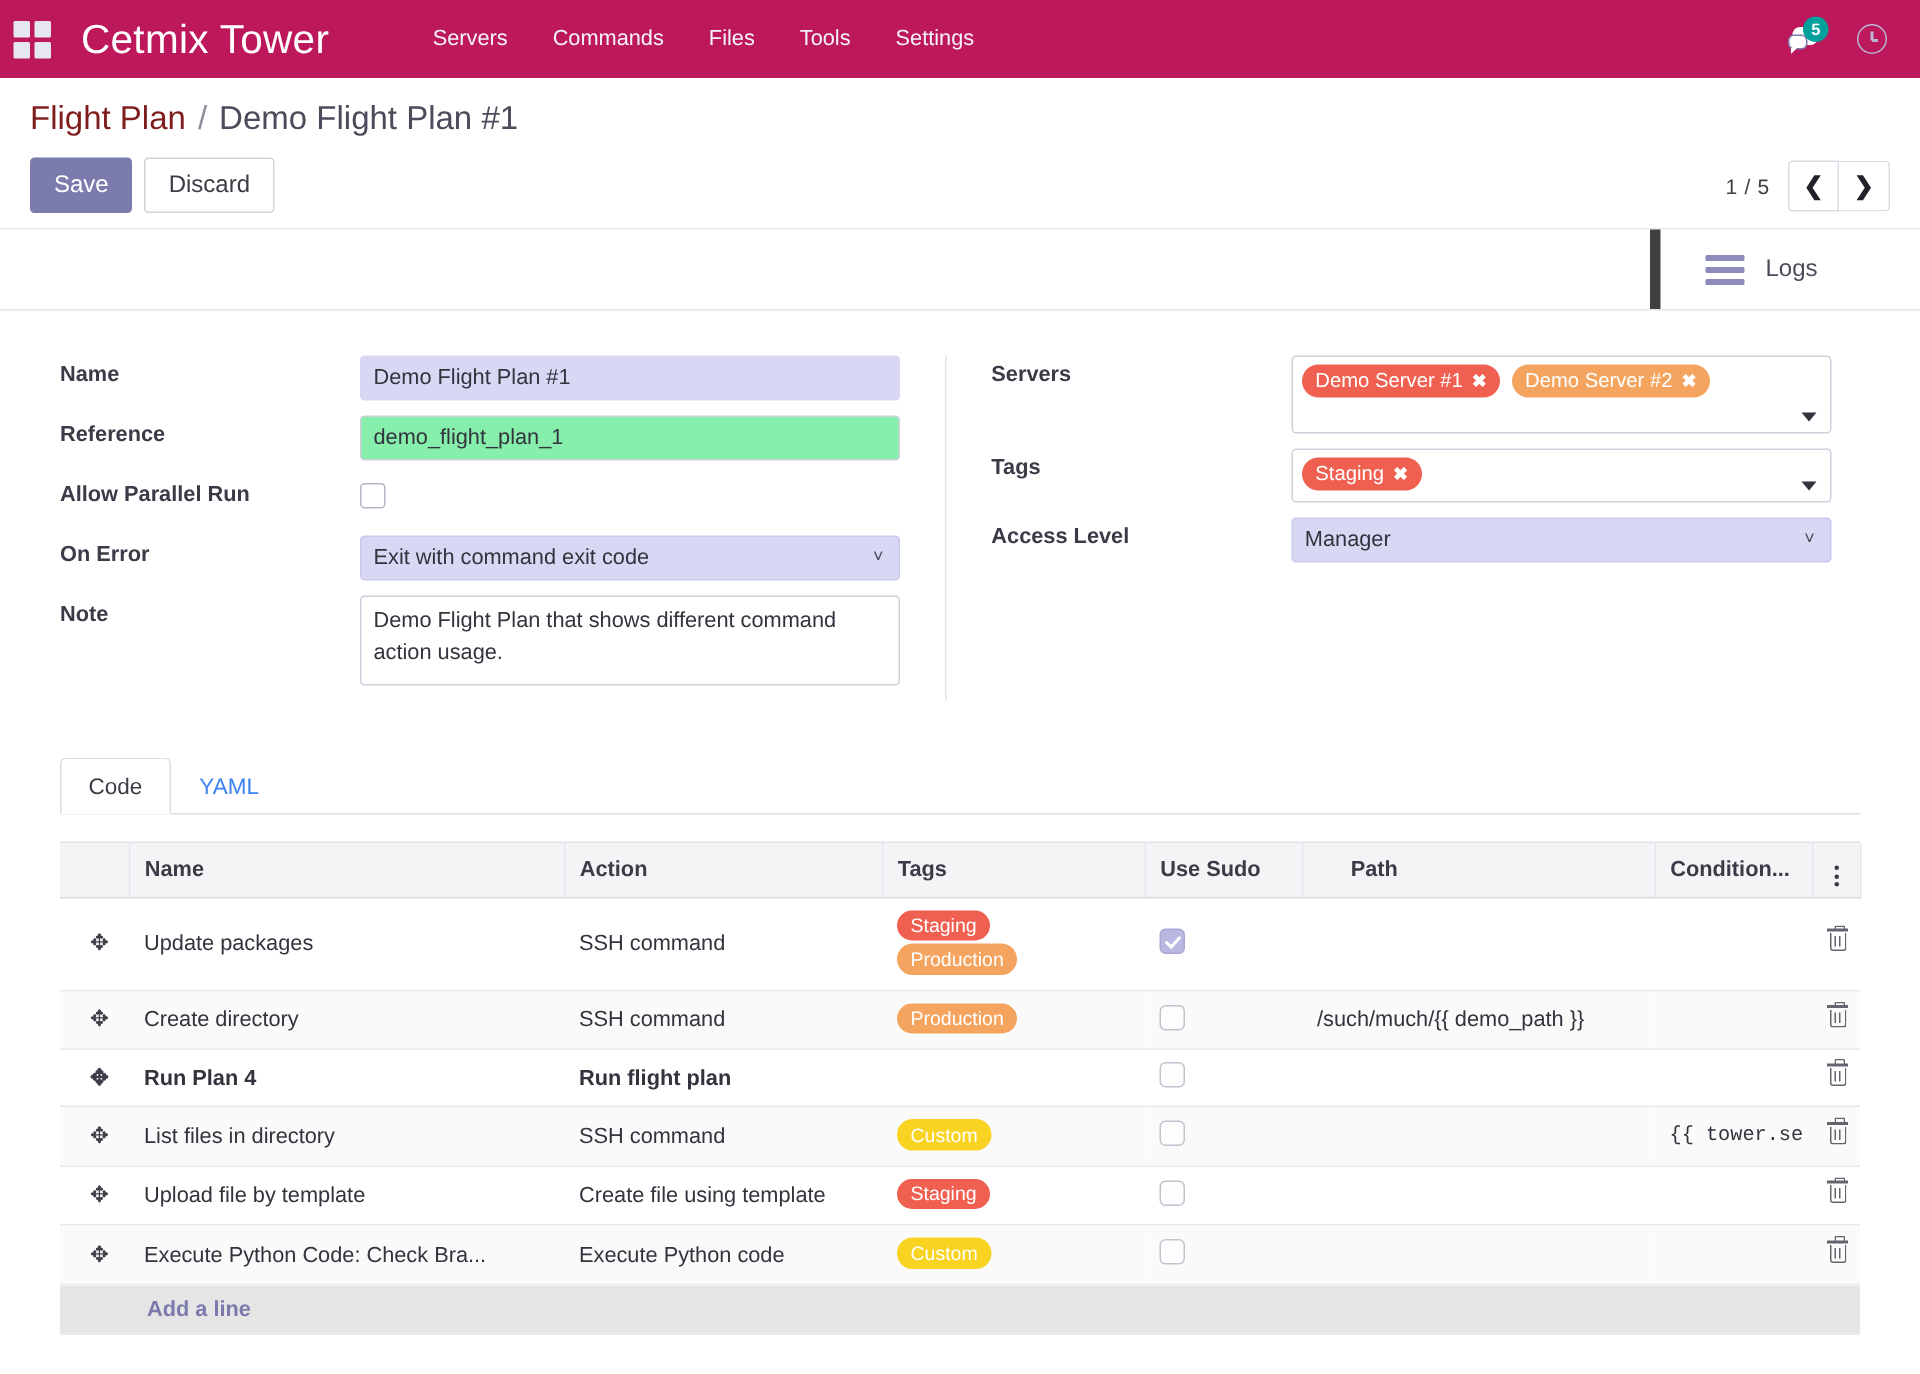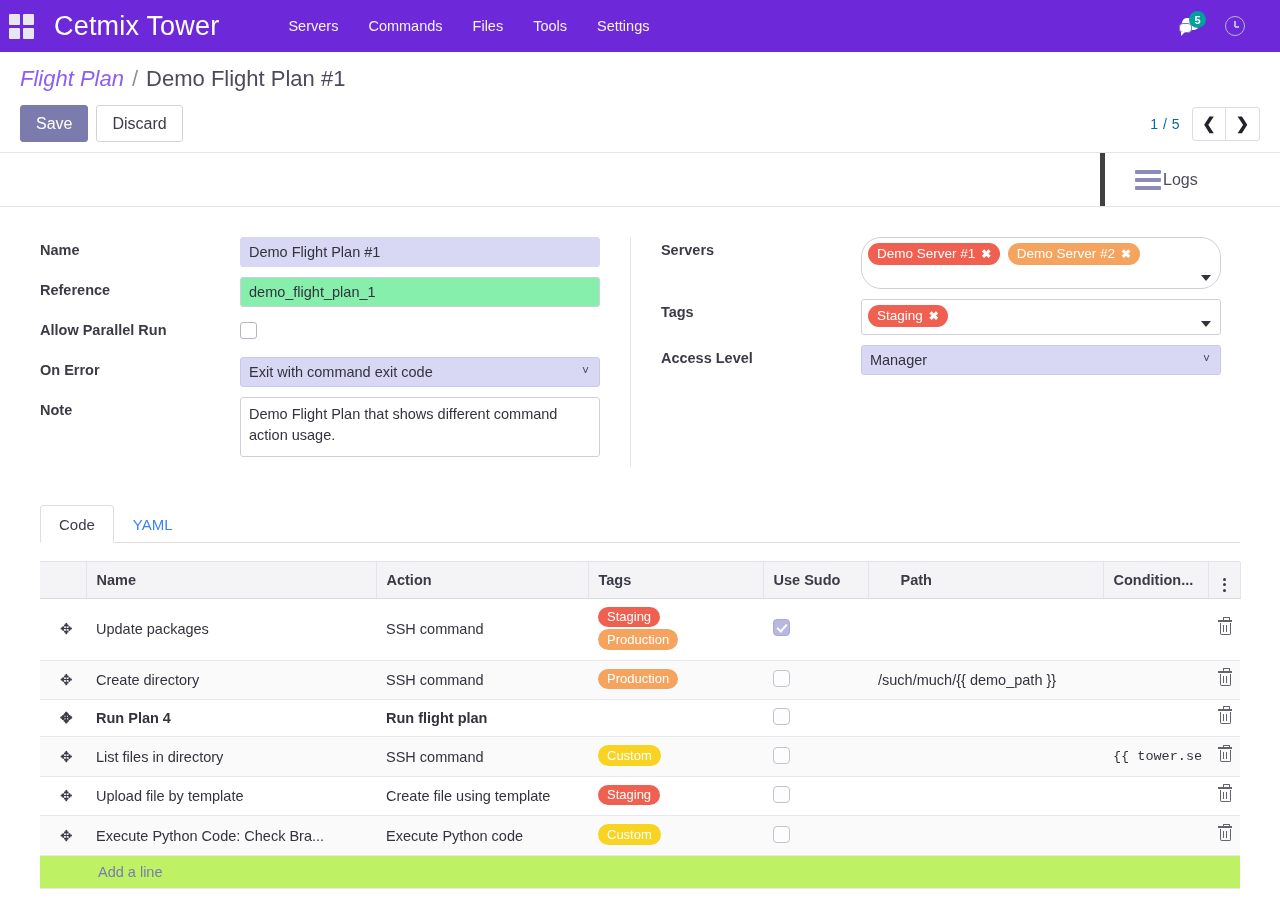--- a/index.html
+++ b/index.html
@@ -8,24 +8,24 @@
     width: 1280px; height: 916px;
     background: #ffffff;
     font-family: "Liberation Sans", sans-serif;
     color: #374151;
     overflow: hidden;
   }
 
   
   .navbar {
     height: 52px;
-    background: #6d28d9;
+    background: #be185d;
     display: flex;
     align-items: center;
-    padding: 0 23px 0 8px;
+    padding: 0 10px 0 8px;
     color: #ffffff;
     position: relative;
   }
   .apps-grid {
     width: 26px; height: 26px;
     display: grid;
     grid-template-columns: 11px 11px;
     grid-template-rows: 11px 11px;
     gap: 3px;
     align-content: center;
@@ -172,23 +172,22 @@
     background: #ffffff;
     position: relative;
   }
   .breadcrumb {
     font-size: 22px;
     color: #4b4b5c;
     display: flex; align-items: baseline;
     gap: 8px;
   }
   .breadcrumb .crumb-link {
-    color: #8b5cf6;
-    cursor: pointer;
-    font-style: italic;
+    color: #7f1d1d;
+    cursor: pointer;
   }
   .breadcrumb .crumb-sep { color: #8f8f9c; }
   .breadcrumb .crumb-current { color: #4b4b5c; }
   .cp-row {
     display: flex; align-items: center;
     margin-top: 13px;
   }
   .btn {
     font-family: "Liberation Sans", sans-serif;
     font-size: 16px;
@@ -206,21 +205,21 @@
     background: #ffffff;
     border: 1px solid #d2d2dc;
     color: #3c3c46;
     margin-left: 8px;
   }
   .pager {
     margin-left: auto;
     display: flex; align-items: center;
     gap: 12px;
   }
-  .pager-count { font-size: 14px; color: #0369a1; letter-spacing: .5px; }
+  .pager-count { font-size: 14px; color: #404040; letter-spacing: .5px; }
   .pager-btns { display: flex; }
   .pager-btn {
     width: 34px; height: 34px;
     border: 1px solid #dcdce4;
     background: #fff;
     display: flex; align-items: center; justify-content: center;
     cursor: pointer;
     font-size: 16px;
     color: #22222a;
     font-weight: bold;
@@ -231,23 +230,23 @@
   
   .sheet-top-border { border-top: 1px solid #e4e4ec; }
   .statusbar {
     height: 54px;
     background: #ffffff;
     border-bottom: 1px solid #e4e4ec;
     display: flex;
     justify-content: flex-end;
   }
   .smartbtn {
-    border-left: 5px solid #404040;
+    border-left: 7px solid #404040;
     display: flex; align-items: center;
-    gap: 2px;
+    gap: 14px;
     padding: 0 22px 0 30px;
     cursor: pointer;
     min-width: 180px;
   }
   .burger {
     display: flex; flex-direction: column; gap: 4px;
   }
   .burger i {
     display: block;
     width: 26px; height: 4px;
@@ -344,21 +343,21 @@
   
   .m2m {
     width: 360px;
     border: 1px solid #cfcfdb;
     border-radius: 3px;
     background: #ffffff;
     padding: 5px 22px 5px 6px;
     position: relative;
     min-height: 30px;
   }
-  .m2m.tall { min-height: 52px; border-radius: 20px; }
+  .m2m.tall { min-height: 52px; }
   .m2m .caret {
     position: absolute; right: 9px; bottom: 7px;
     width: 0; height: 0;
     border-left: 5px solid transparent;
     border-right: 5px solid transparent;
     border-top: 6px solid #33333d;
   }
   .chip {
     display: inline-flex;
     align-items: center;
@@ -524,23 +523,24 @@
     border-radius: 0 0 2px 2px;
   }
   .trash .can:before, .trash .can:after {
     content: ""; position: absolute;
     top: 2px; width: 1.3px; height: 7px; background: #4a4a55;
   }
   .trash .can:before { left: 2.5px; }
   .trash .can:after { right: 2.5px; }
 
   .addline-row td {
-    background: #bef264;
+    background: #e5e5e5;
     padding: 10px 10px 10px 0;
     border-bottom: 1px solid #e7e7ec;
+    font-weight: bold;
   }
   .addline {
     color: #7c7bad;
     font-size: 14.5px;
     cursor: pointer;
     padding-left: 48px;
   }
 </style>
 </head>
 <body>

